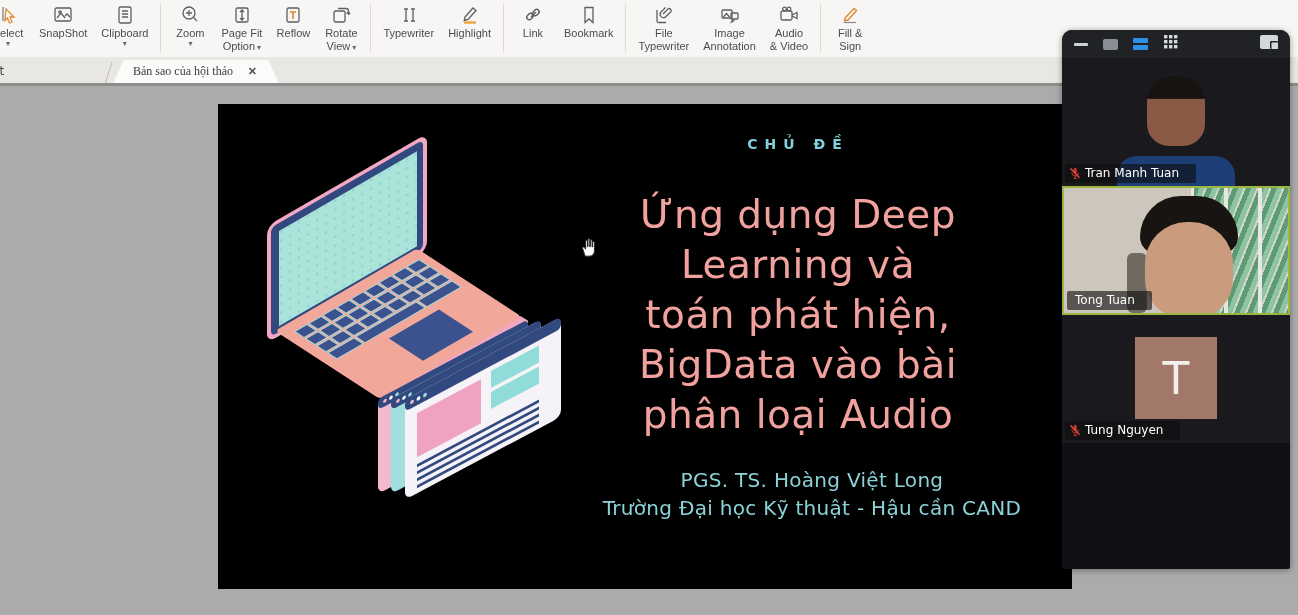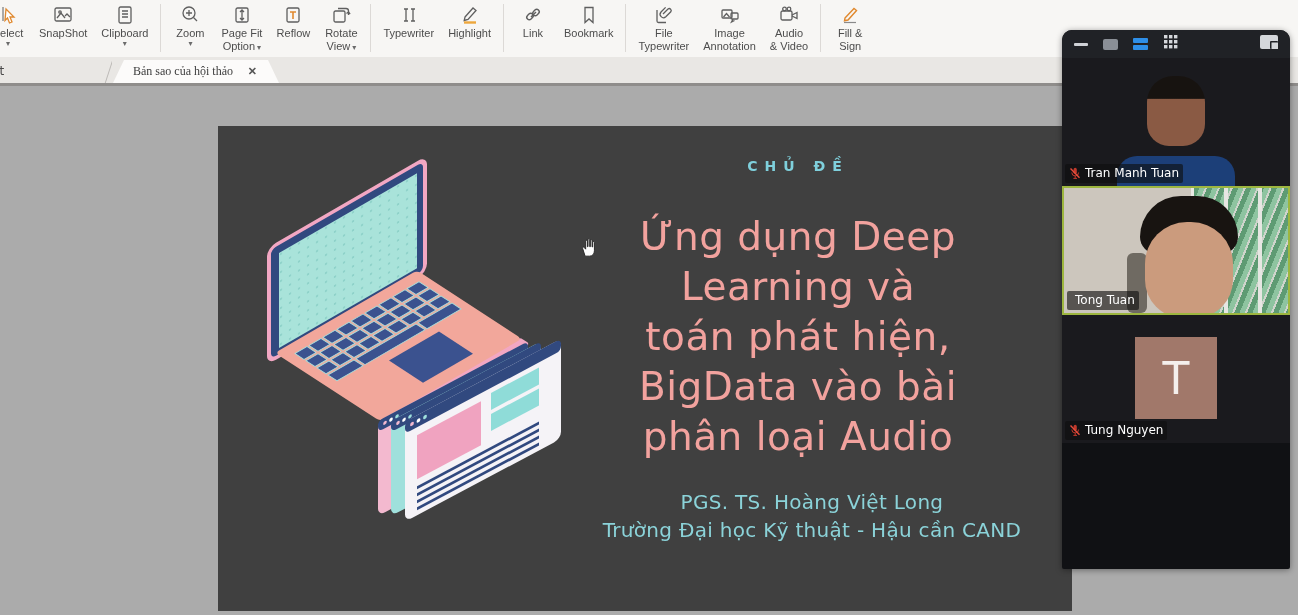--- a/index.html
+++ b/index.html
@@ -28,21 +28,21 @@
                      background:#bcb9b6;transform:skewX(-18deg);}
   .tab-active{position:absolute;left:113px;top:3px;width:166px;height:23px;background:#fcfbfa;
               clip-path:polygon(11px 0,155px 0,166px 23px,0 23px);
               display:flex;align-items:center;justify-content:space-between;
               font-size:12px;color:#3c3c3c;font-family:Liberation Serif, serif;padding:0;}
   .tab-active .tab-title{margin-left:20px;}
   .tab-close{margin-right:22px;font-size:11px;color:#555;cursor:pointer;font-weight:bold;}
   .tab-close::after{content:"✕";}
 
   
-  .slide{position:absolute;left:218px;top:126px;width:854px;height:485px;background:#404040;
+  .slide{position:absolute;left:218px;top:104px;width:854px;height:485px;background:#000000;
          overflow:hidden;cursor:grab;}
   .slide-art{position:absolute;left:0;top:0;width:854px;height:485px;}
   .right-col{position:absolute;left:345px;top:0;width:470px;text-align:center;
              font-family:"DejaVu Sans",sans-serif;}
   .eyebrow{margin-top:32px;font-size:14px;font-weight:bold;letter-spacing:7px;color:#7fd0dc;}
   .title{margin-top:38px;font-size:39px;font-weight:normal;color:#f2a29e;line-height:50px;letter-spacing:0.5px;}
   .authors{margin-top:26px;text-align:center;padding-left:28px;font-size:20px;color:#8bd3d9;line-height:28px;letter-spacing:0.3px;}
 
   
   .hand-cursor{position:absolute;left:578px;top:236px;z-index:40;}
@@ -58,21 +58,21 @@
   .vh-strip{display:flex;flex-direction:column;gap:2px;}
   .vh-strip i{display:block;width:15px;height:5px;background:#2e8fe8;border-radius:1px;}
   .vh-layout{margin-left:auto;}
   .vtile{position:relative;overflow:hidden;background:#1a1a1e;}
   .t1{height:128px;}
   .t2{height:129px;box-sizing:border-box;border:2px solid #9db63f;}
   .t3{height:128px;}
   .t4{height:126px;background:linear-gradient(180deg,#17181c 0%,#121316 70%,#0a0b0d 100%);}
   .name-bar{position:absolute;left:3px;bottom:3px;display:flex;align-items:center;gap:4px;
             background:rgba(15,15,15,.62);color:#fff;font-size:12px;
-            font-family:"DejaVu Sans",sans-serif;padding:2px 4px 3px 4px;border-radius:2px;white-space:nowrap;}
+            font-family:"DejaVu Sans",sans-serif;padding:2px 17px 3px 4px;border-radius:2px;white-space:nowrap;}
   .name-bar.no-mic{padding-left:8px;}
   .name-dim{opacity:.45;}
   
   .p1-bg{position:absolute;inset:0;background:
       radial-gradient(circle at 78% 58%, #2d5a28 0 26px, rgba(0,0,0,0) 27px),
       radial-gradient(circle at 10% 58%, #2d5a28 0 22px, rgba(0,0,0,0) 23px),
       linear-gradient(180deg,#6fadd f 0%,#6fadde 0%,#9ccaef 36%,#c1705a 37%,#b35c49 60%,#9cb06a 61%,#5d8f3f 74%,#3f6e2e 100%);}
   .p1-person-head{position:absolute;left:50%;top:18px;transform:translateX(-50%);width:58px;height:70px;
       background:linear-gradient(180deg,#171310 0 32%, #8a5a44 33%);border-radius:26px 26px 22px 22px;}
   .p1-person-body{position:absolute;bottom:0;left:50%;transform:translateX(-50%);width:118px;height:30px;

